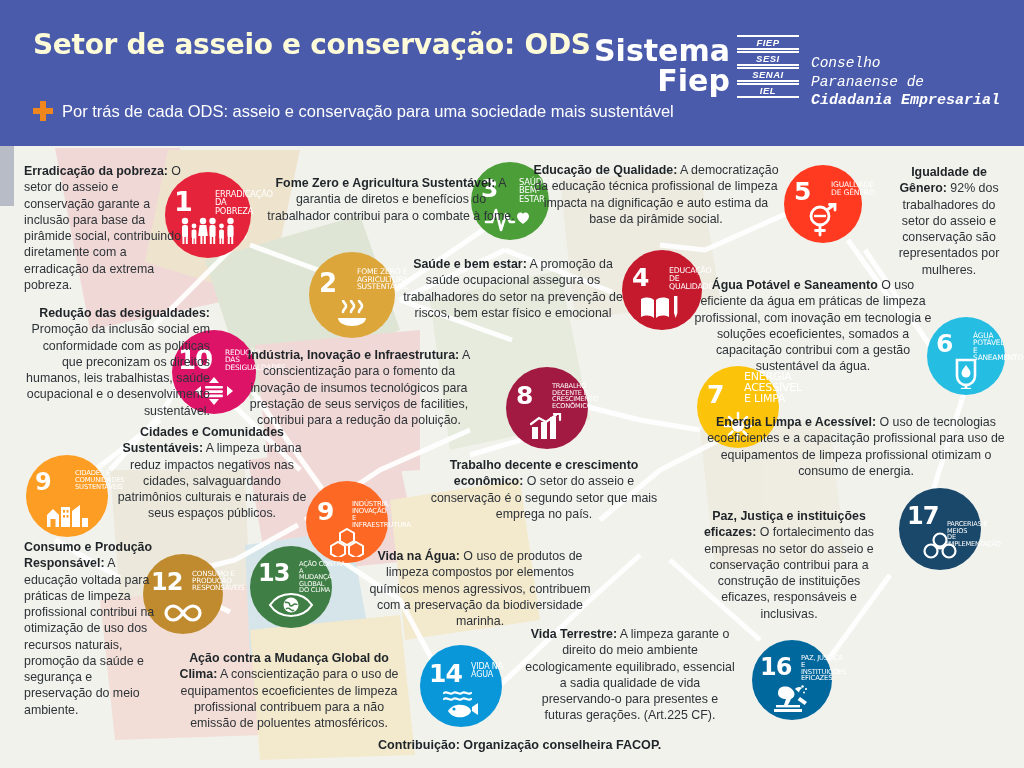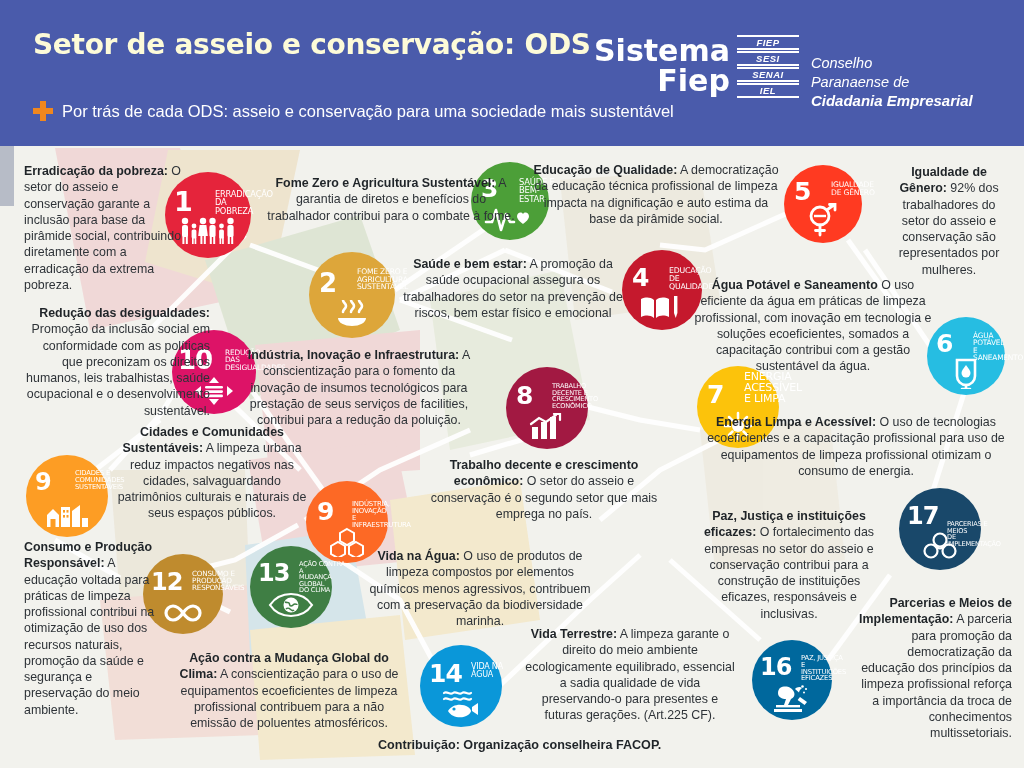--- a/index.html
+++ b/index.html
@@ -22,21 +22,21 @@
   .hdr-sub{font-size:16.5px;color:#ffffff;white-space:nowrap;}
 
   .logo{position:absolute;left:594px;top:22px;display:flex;align-items:center;}
   .logo-name{font-size:30px;font-weight:bold;color:#fff;line-height:1.02;text-align:right;
     font-family:"DejaVu Sans",sans-serif;}
   .logo-bars{margin-left:7px;display:flex;flex-direction:column;justify-content:center;gap:1px;}
   .logo-bar{width:62px;border-top:2px solid #fff;border-bottom:2px solid #fff;
     font-size:9.5px;font-weight:bold;font-style:italic;color:#fff;text-align:center;line-height:11px;
     letter-spacing:.5px;padding:0;}
   .logo-right{margin-left:12px;color:#fff;line-height:1.28;font-style:italic;font-size:14.5px;
-    font-family:Liberation Sans, sans-serif;margin-top:32px;}
+    font-family:Liberation Mono, monospace;margin-top:32px;}
   .logo-right .b{font-weight:bold;font-size:15px;}
 
   .hdr-sidebar{position:absolute;left:0;top:146px;width:14px;height:60px;background:#b7bcc7;z-index:9;}
 
   
   .bgshape{position:absolute;z-index:1;}
 
   
   #lines{position:absolute;left:0;top:0;width:1024px;height:768px;z-index:2;}
 
@@ -405,23 +405,20 @@
   </div>
 
   <div class="tb ta-c" style="left:522px;top:626px;width:216px;">
     <b>Vida Terrestre:</b><span> A limpeza garante o direito do meio ambiente ecologicamente equilibrado, essencial a sadia qualidade de vida preservando-o para presentes e futuras gerações. (Art.225 CF).</span>
   </div>
 
   <div class="tb ta-c" style="left:694px;top:508px;width:190px;">
     <b>Paz, Justiça e instituições eficazes:</b><span> O fortalecimento das empresas no setor do asseio e conservação contribui para a construção de instituições eficazes, responsáveis e inclusivas.</span>
   </div>
 
-  <div class="tb ta-r" style="left:852px;top:595px;width:160px;">
-    <b>Parcerias e Meios de Implementação:</b><span> A parceria para promoção da democratização da educação dos princípios da limpeza profissional reforça a importância da troca de conhecimentos multissetoriais.</span>
-  </div>
 
   <div class="footnote" style="left:378px;top:738px;">Contribuição: Organização conselheira FACOP.</div>
 
   <div class="hdr-sidebar"></div>
 
   <div class="header">
     <div class="hdr-title">Setor de asseio e conservação: ODS</div>
     <div class="hdr-sub-wrap">
       <span class="plus-icon"></span>
       <span class="hdr-sub">Por trás de cada ODS: asseio e conservação para uma sociedade mais sustentável</span>

